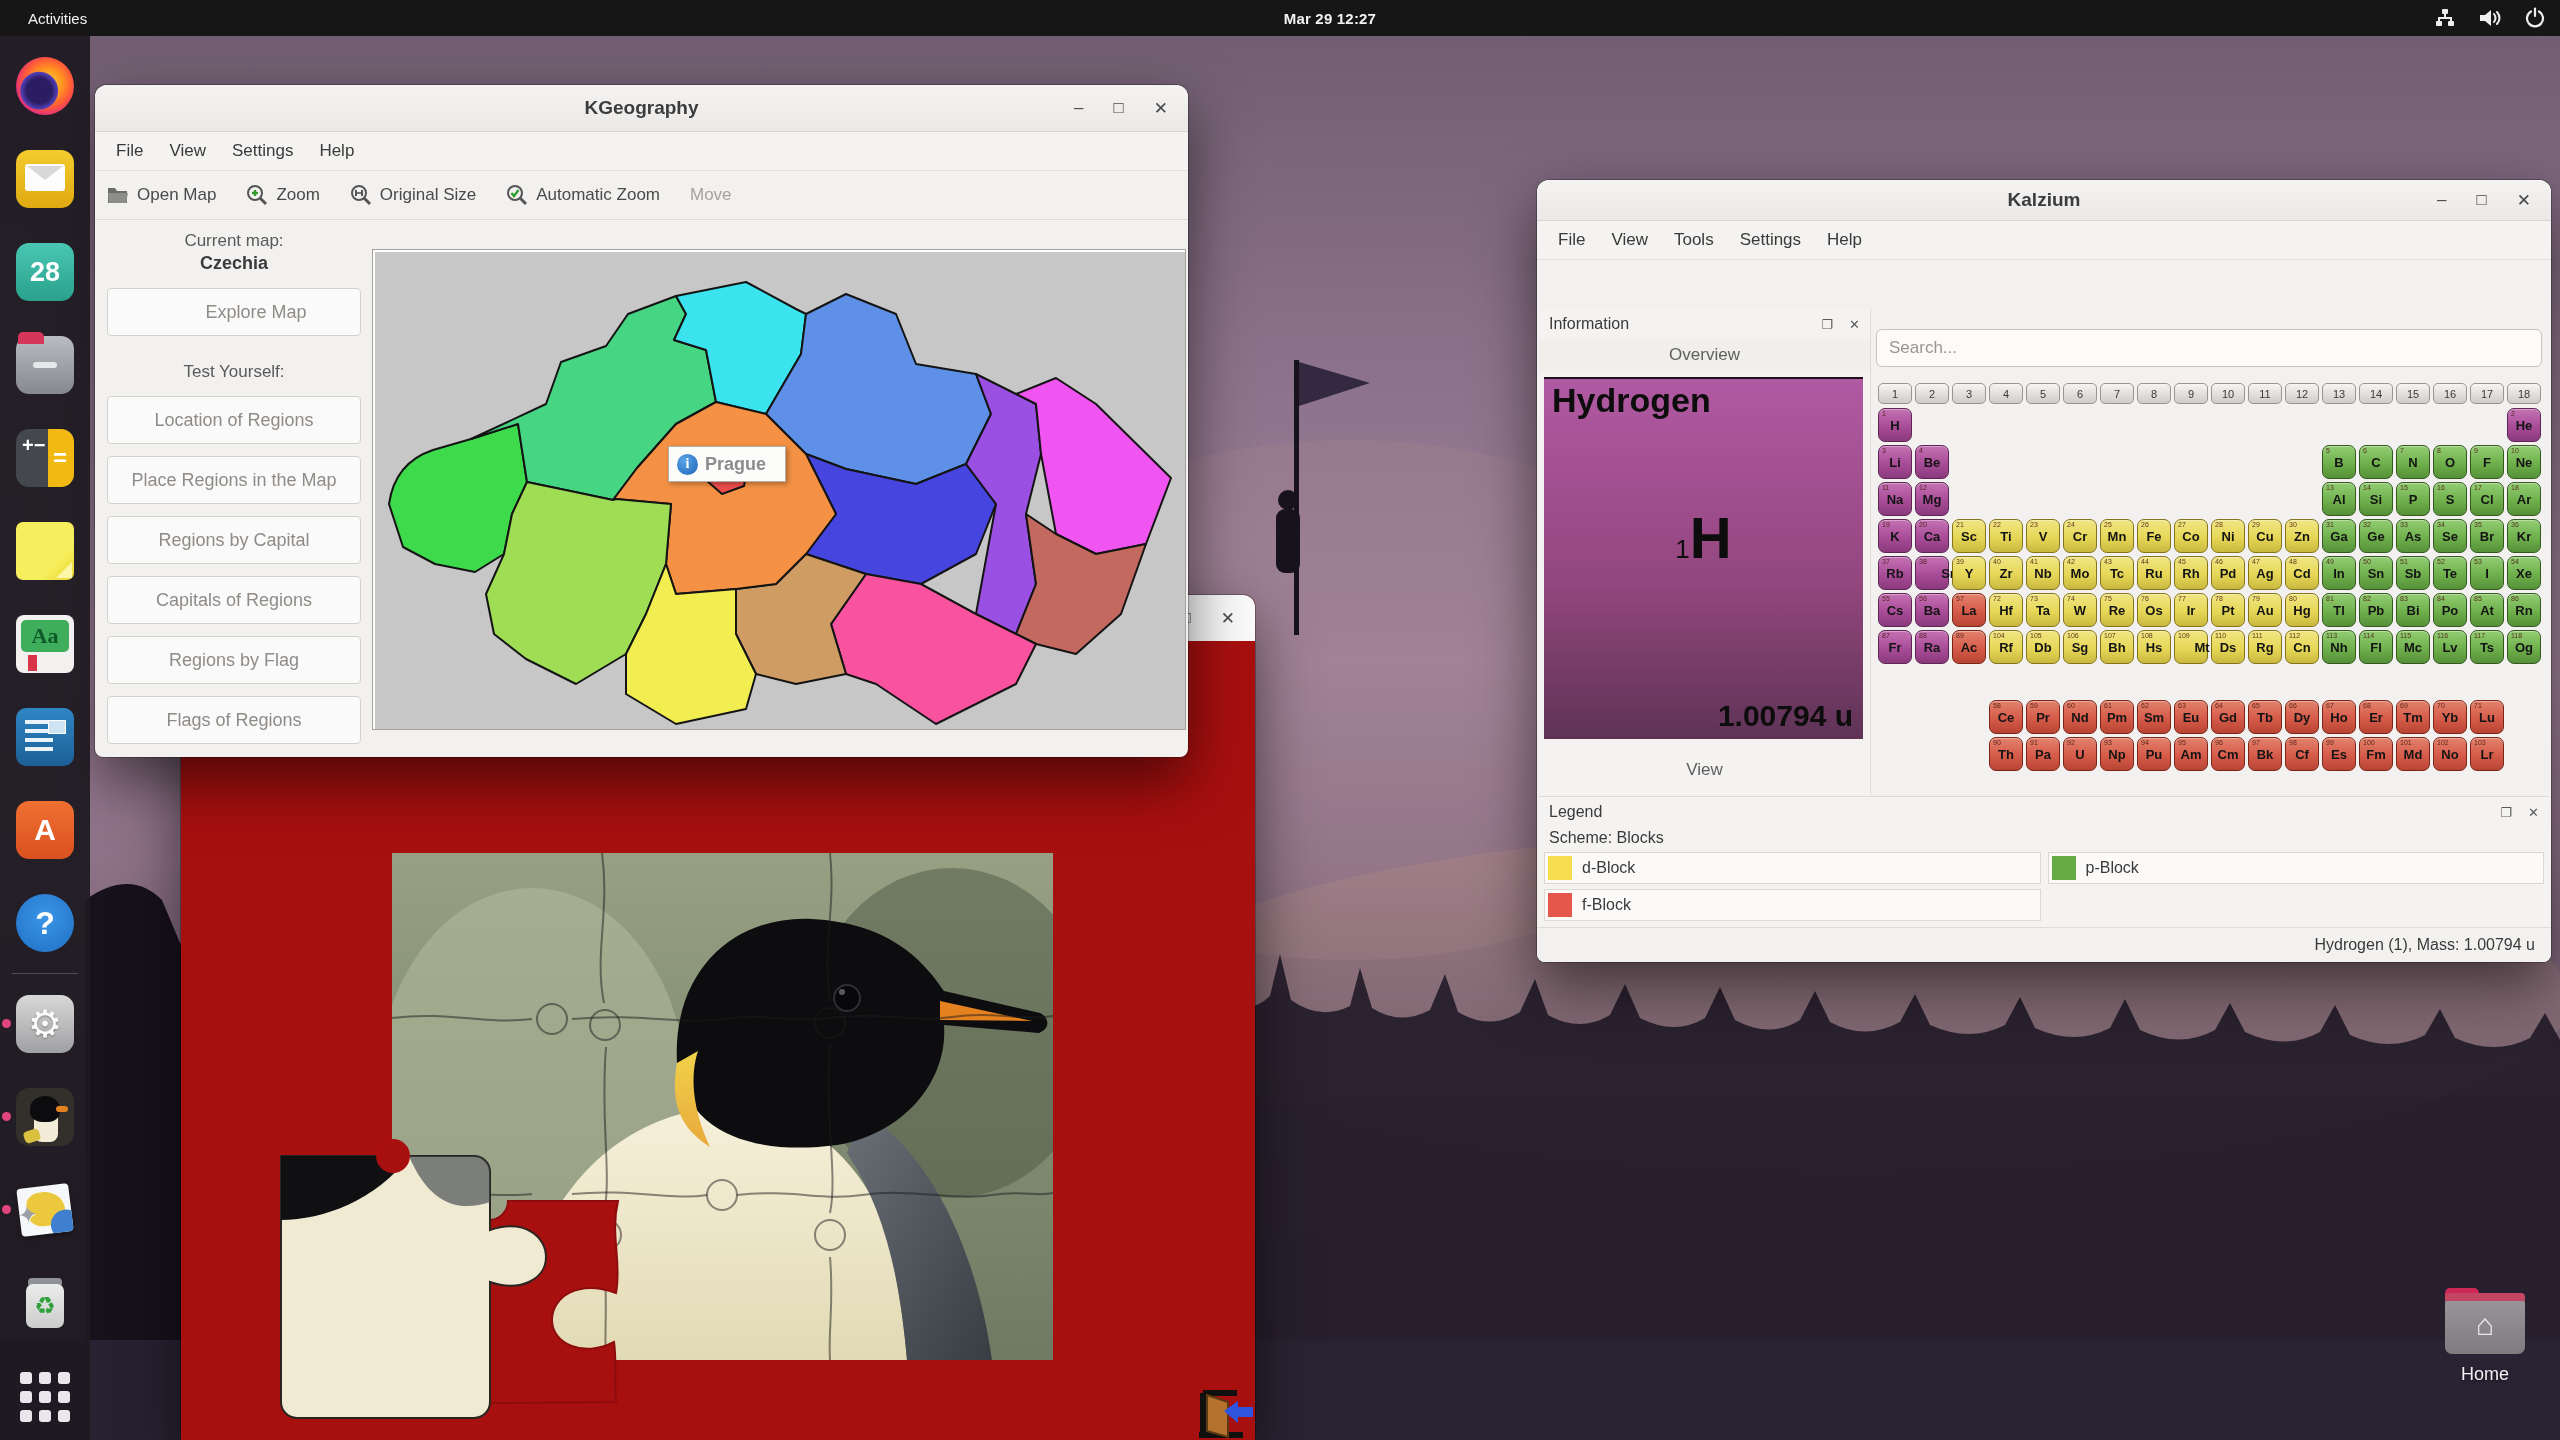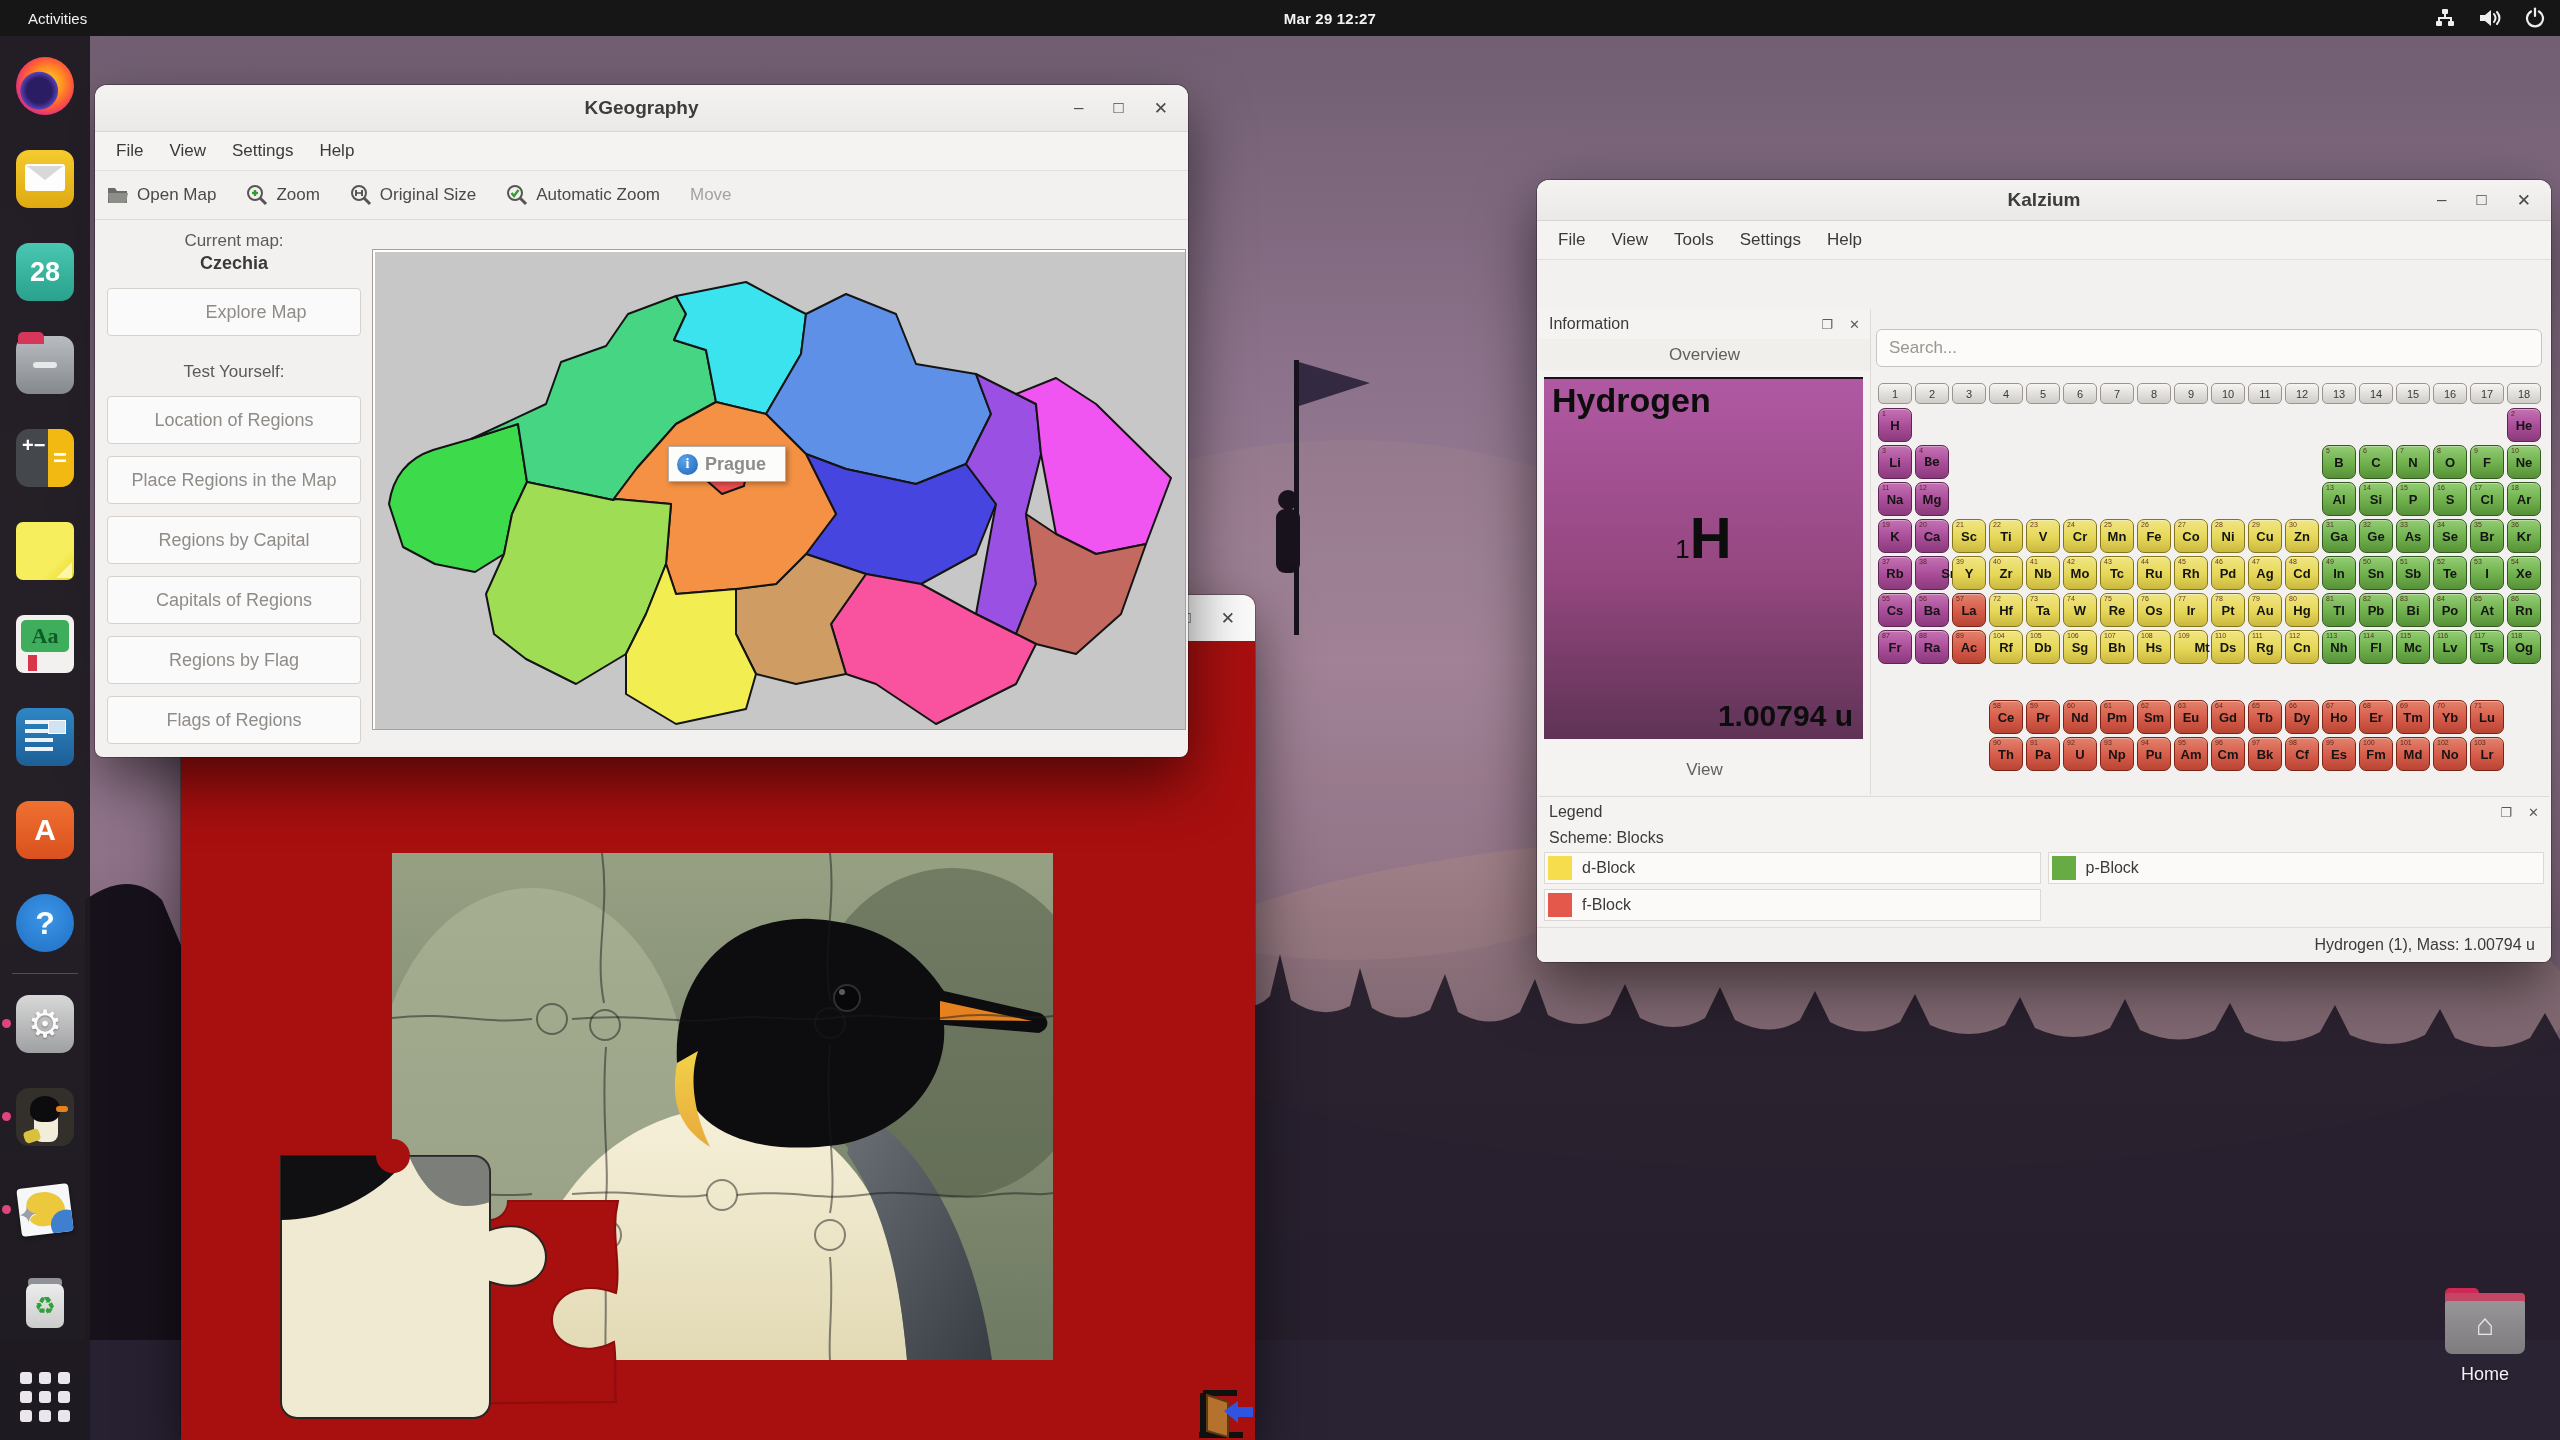--- a/index.html
+++ b/index.html
@@ -399,21 +399,21 @@
             <span class="sy">H</span>
           </div>
           <div class="el" style="grid-area: 1 / 18; background: linear-gradient(rgb(196, 114, 179), rgb(169, 76, 152) 55%, rgb(138, 58, 124)); border-color: rgb(93, 37, 83);">
             <span class="an">2</span>
             <span class="sy">He</span>
           </div>
           <div class="el" style="grid-area: 2 / 1; background: linear-gradient(rgb(196, 114, 179), rgb(169, 76, 152) 55%, rgb(138, 58, 124)); border-color: rgb(93, 37, 83);">
             <span class="an">3</span>
             <span class="sy">Li</span>
           </div>
-          <div class="el" style="grid-area: 2 / 2; background: linear-gradient(rgb(196, 114, 179), rgb(169, 76, 152) 55%, rgb(138, 58, 124)); border-color: rgb(93, 37, 83); font-family: Liberation Mono, monospace;">
+          <div class="el" style="grid-area: 2 / 2; background: linear-gradient(rgb(196, 114, 179), rgb(169, 76, 152) 55%, rgb(138, 58, 124)); border-color: rgb(93, 37, 83);">
             <span class="an">4</span>
             <span class="sy">Be</span>
           </div>
           <div class="el" style="grid-area: 2 / 13; background: linear-gradient(rgb(147, 205, 116), rgb(111, 176, 76) 55%, rgb(86, 144, 56)); border-color: rgb(51, 89, 31);">
             <span class="an">5</span>
             <span class="sy">B</span>
           </div>
           <div class="el" style="grid-area: 2 / 14; background: linear-gradient(rgb(147, 205, 116), rgb(111, 176, 76) 55%, rgb(86, 144, 56)); border-color: rgb(51, 89, 31);">
             <span class="an">6</span>
             <span class="sy">C</span>

